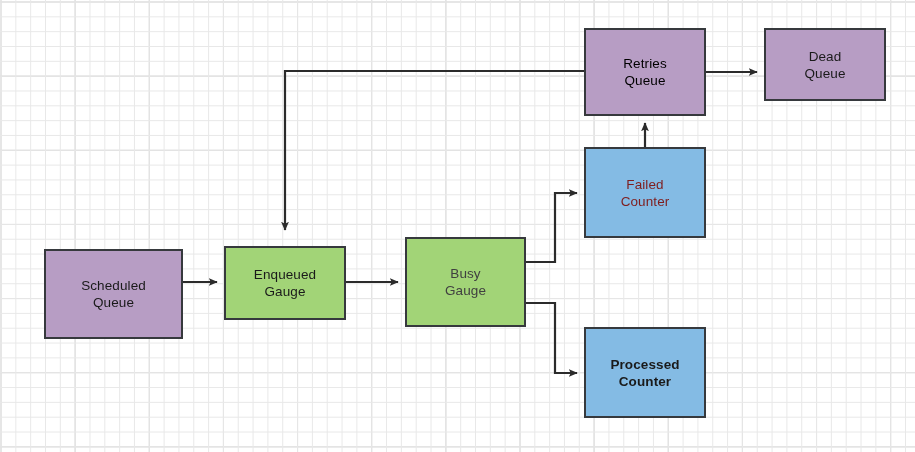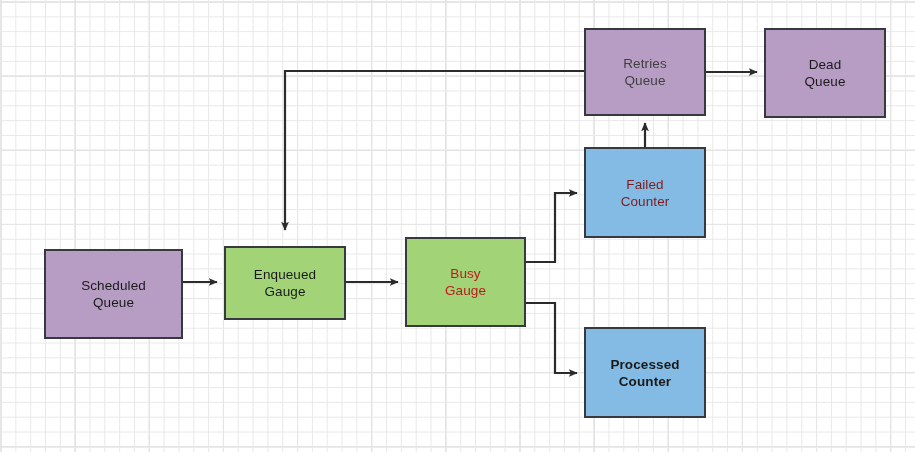--- a/index.html
+++ b/index.html
@@ -80,38 +80,38 @@
   <div class="node" style="left: 44px; top: 249px; width: 139px; height: 90px; background: rgb(183, 157, 196); border-color: rgb(54, 57, 61); color: rgb(26, 26, 26);">
     <span class="ln">Scheduled</span>
     <span class="ln">Queue</span>
   </div>
 
   <div class="node" style="left: 224px; top: 246px; width: 122px; height: 74px; background: rgb(162, 212, 119); border-color: rgb(54, 57, 61); color: rgb(26, 26, 26);">
     <span class="ln">Enqueued</span>
     <span class="ln">Gauge</span>
   </div>
 
-  <div class="node" style="left: 405px; top: 237px; width: 121px; height: 90px; background: rgb(162, 212, 119); border-color: rgb(54, 57, 61); color: #b91c1c;">
+  <div class="node" style="left: 405px; top: 237px; width: 121px; height: 90px; background: rgb(162, 212, 119); border-color: rgb(54, 57, 61); color: #404040;">
     <span class="ln">Busy</span>
     <span class="ln">Gauge</span>
   </div>
 
   <div class="node" style="left: 584px; top: 147px; width: 122px; height: 91px; background: rgb(132, 187, 228); border-color: rgb(54, 57, 61); color: #7f1d1d;">
     <span class="ln">Failed</span>
     <span class="ln">Counter</span>
   </div>
 
   <div class="node" style="left: 584px; top: 327px; width: 122px; height: 91px; background: rgb(132, 187, 228); border-color: rgb(54, 57, 61); color: rgb(26, 26, 26); font-weight: bold;">
     <span class="ln">Processed</span>
     <span class="ln">Counter</span>
   </div>
 
-  <div class="node" style="left: 584px; top: 28px; width: 122px; height: 88px; background: rgb(183, 157, 196); border-color: rgb(54, 57, 61); color: #404040;">
+  <div class="node" style="left: 584px; top: 28px; width: 122px; height: 88px; background: rgb(183, 157, 196); border-color: rgb(54, 57, 61); color: #000000;">
     <span class="ln">Retries</span>
     <span class="ln">Queue</span>
   </div>
 
-  <div class="node" style="left: 764px; top: 28px; width: 122px; height: 90px; background: rgb(183, 157, 196); border-color: rgb(54, 57, 61); color: rgb(26, 26, 26);">
+  <div class="node" style="left: 764px; top: 28px; width: 122px; height: 73px; background: rgb(183, 157, 196); border-color: rgb(54, 57, 61); color: rgb(26, 26, 26);">
     <span class="ln">Dead</span>
     <span class="ln">Queue</span>
   </div>
 
 </div>
 
 </body></html>

